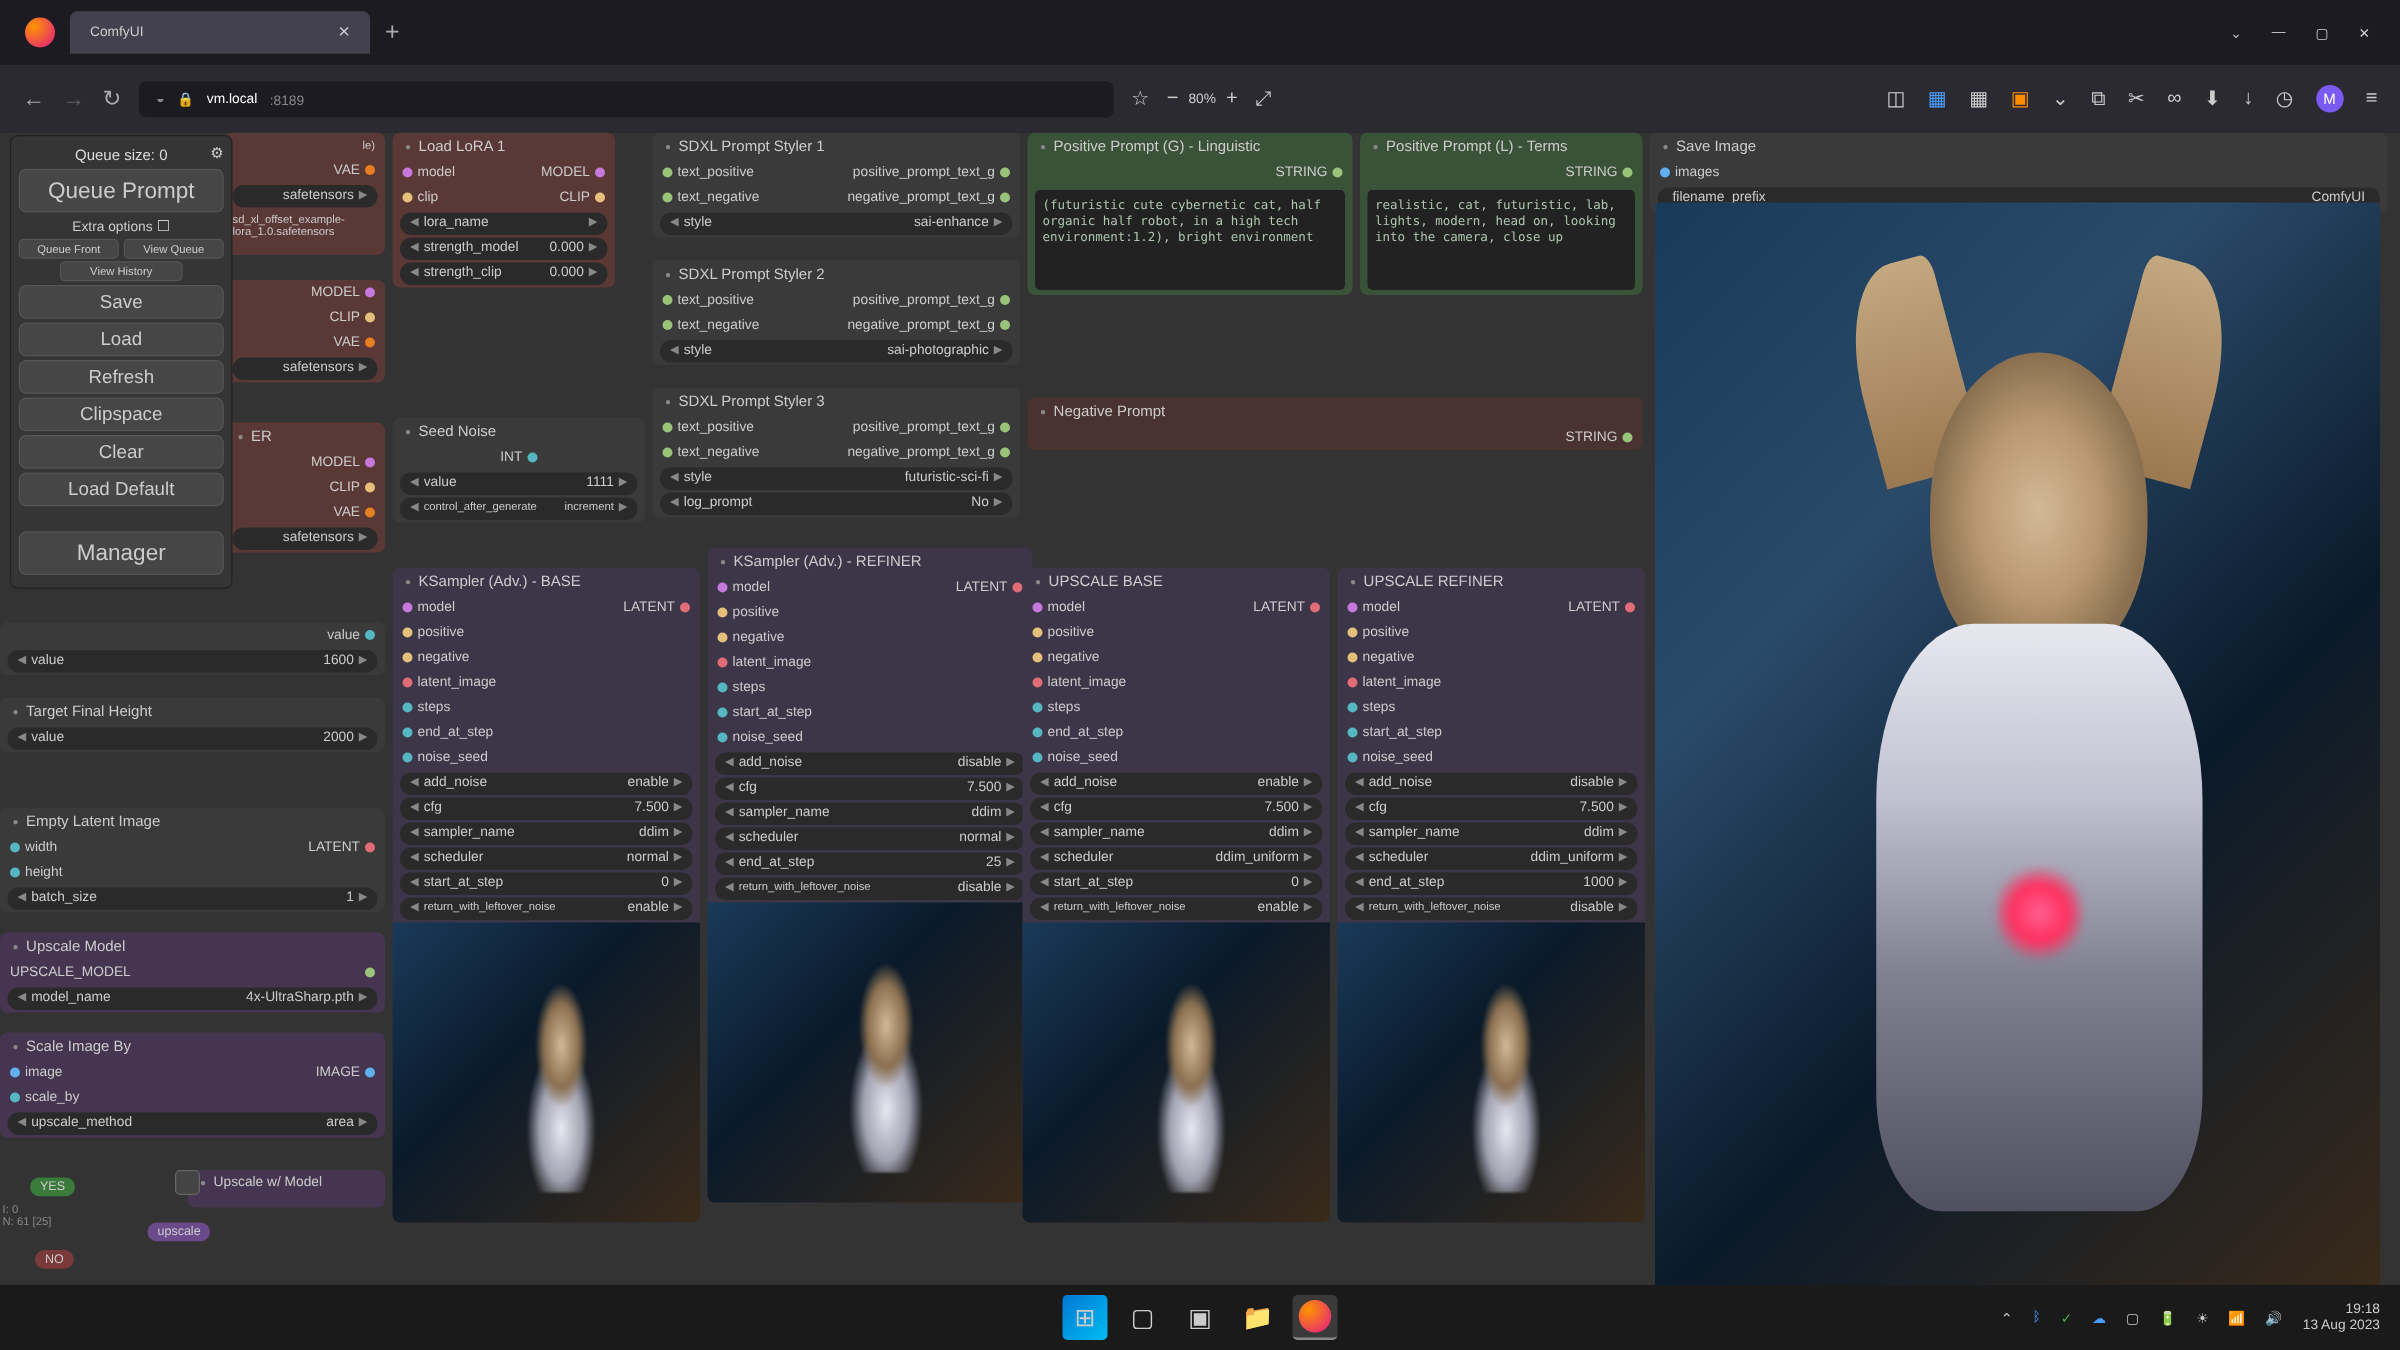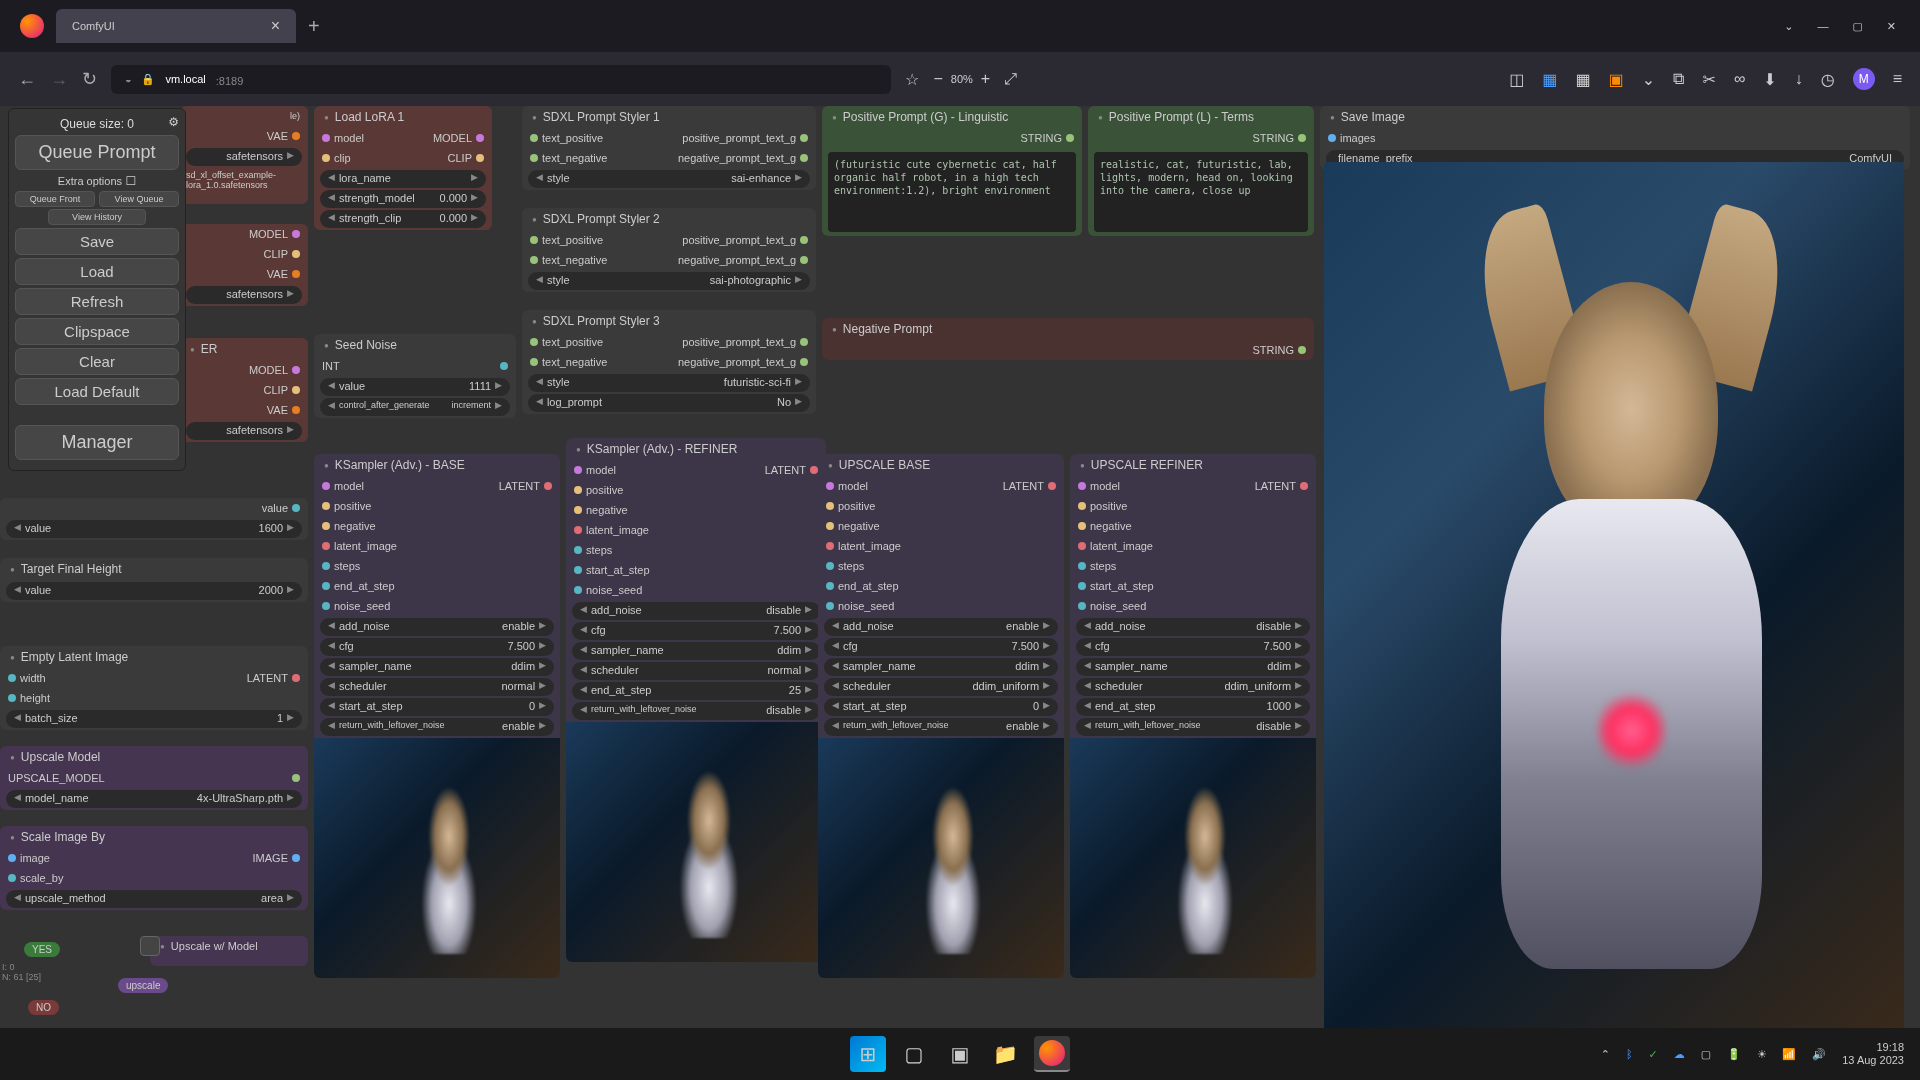--- a/index.html
+++ b/index.html
@@ -316,21 +316,21 @@
     <div class="widget">
         <span class="arr">◀</span>
         <span class="wl">strength_clip</span>
         <span class="wv">0.000</span>
         <span class="arr">▶</span>
       </div>
   </div>
 
   <div class="node" style="left:314px;top:228px;width:202px">
     <div class="title">Seed Noise</div>
-    <div class="row" style="justify-content:space-between">
+    <div class="row" style="justify-content:center">
         <span>INT</span>
         <span class="port r" style="background:#56b6c2"></span>
       </div>
     <div class="widget">
         <span class="arr">◀</span>
         <span class="wl">value</span>
         <span class="wv">1111</span>
         <span class="arr">▶</span>
       </div>
     <div class="widget">

